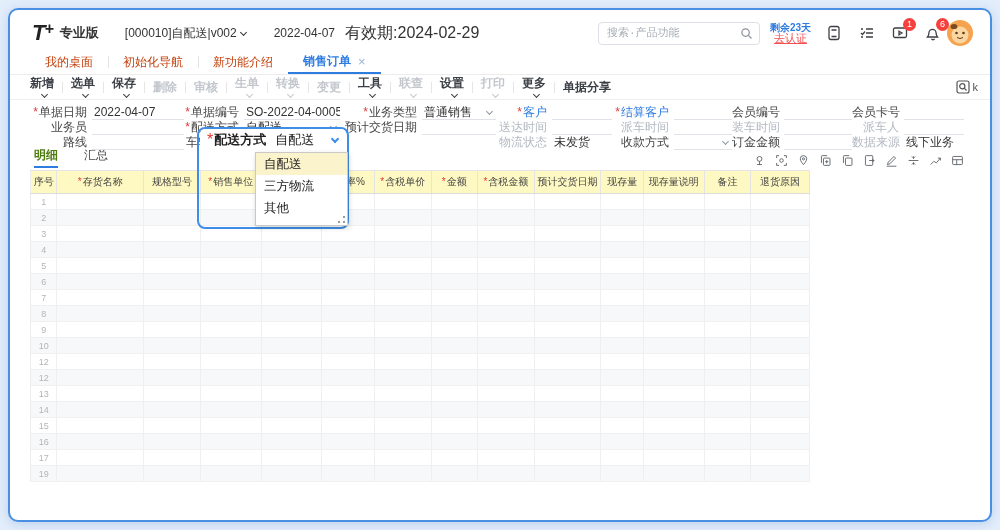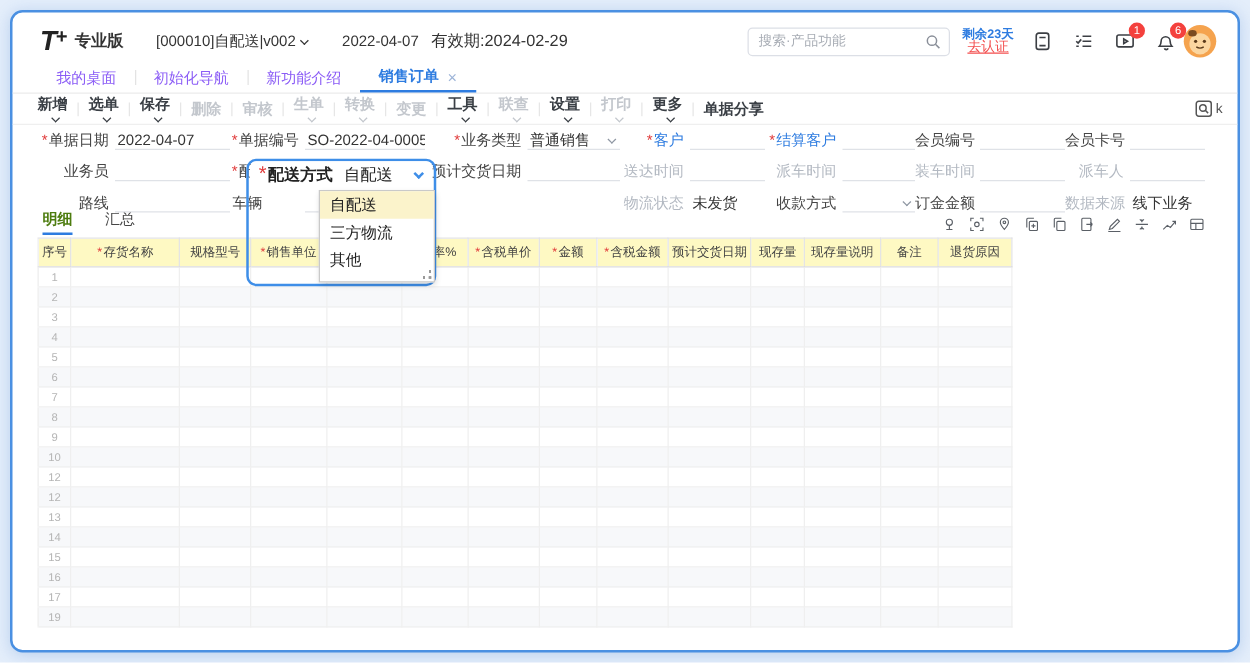--- a/index.html
+++ b/index.html
@@ -10,59 +10,59 @@
             border:2px solid #4a90e2; border-radius:10px; overflow:hidden;
             box-shadow:0 2px 12px rgba(60,120,200,.25); }
 
   
   .topbar { height:40px; display:flex; align-items:center; padding:6px 16px 0 22px; }
   .logo-mark { font-size:22px; font-weight:bold; font-style:italic; color:#222; letter-spacing:-1px; }
   .logo-plus { color:#222; font-size:16px; vertical-align:6px; }
   .edition { font-size:13px; font-weight:bold; color:#333; margin-left:7px; }
   .account { margin-left:26px; font-size:12px; color:#333; display:flex; align-items:center; cursor:pointer; }
   .hdate { margin-left:28px; font-size:12px; color:#333; }
-  .hvalid { margin-left:10px; font-size:13px; color:#333; }
+  .hvalid { margin-left:10px; font-size:16px; color:#333; }
   .tspacer { flex:1; }
   .searchbox { width:162px; height:23px; border:1px solid #dcdfe6; border-radius:4px; display:flex;
                align-items:center; padding:0 6px 0 8px; background:#fff; }
   .searchbox input { border:none; outline:none; flex:1; font-size:11px; color:#333; min-width:0;
-                     font-family:Liberation Sans, sans-serif; }
+                     font-family:Liberation Mono, monospace; }
   .searchbox input::placeholder { color:#a8adb5; }
   .trial { margin-left:10px; text-align:center; line-height:11px; }
   .trial .days { font-size:10px; color:#2e7ce0; font-weight:bold; display:block; }
   .trial .verify { font-size:11px; color:#f34f4f; text-decoration:underline; display:block; cursor:pointer; }
   .hicons { display:flex; align-items:center; margin-left:14px; gap:15px; }
   .hic { position:relative; width:18px; height:18px; cursor:pointer; }
   .hic svg { width:18px; height:18px; stroke:#3c3f44; fill:none; stroke-width:1.3; }
   .badge { position:absolute; top:-6px; right:-7px; min-width:13px; height:13px; border-radius:7px;
            background:#f4413d; color:#fff; font-size:9px; line-height:13px; text-align:center; padding:0 2px; }
   .avatar { width:28px; height:28px; margin-left:4px; border-radius:50%; overflow:hidden; cursor:pointer; }
 
   
   .tabbar { height:25px; display:flex; align-items:stretch; padding-left:20px; border-bottom:1px solid #ececec; }
-  .tab { display:flex; align-items:center; padding:0 15px; font-size:12px; color:#8b5cf6;
+  .tab { display:flex; align-items:center; padding:0 15px; font-size:12px; color:#c2410c;
          cursor:pointer; position:relative; }
   .tab + .tab::before { content:""; position:absolute; left:0; top:6px; height:12px; width:1px; background:#e3e3e3; }
   .tab.active { color:#2e7ce0; font-weight:bold; border-bottom:2px solid #2e7ce0; }
   .tab.active::before { display:none; }
   .tclose { margin-left:7px; color:#9db4d8; font-size:13px; font-weight:normal; }
 
   
   .toolbar { height:25px; display:flex; align-items:center; padding:0 12px 0 20px; border-bottom:1px solid #efefef; }
   .titem { font-size:12px; font-weight:bold; color:#3a3f45; cursor:pointer; white-space:nowrap; display:flex; align-items:center;flex-direction:column; }
   .titem.dis { color:#c3c7cd; cursor:default; }
   .tsep { width:1px; height:11px; background:#e6e6e6; margin:0 8px; }
   .chev { display:inline-block; width:5px; height:5px; border-right:1.4px solid currentColor;
           border-bottom:1.4px solid currentColor; transform:rotate(45deg); margin-left:4px; margin-bottom:2px; }
   .kbdhint { margin-left:auto; display:flex; align-items:center; gap:3px; color:#555; font-size:11px; }
   .kbdhint svg { width:14px; height:14px; stroke:#555; fill:none; stroke-width:1.2; }
 
   
   .formwrap { padding:5px 0 0 20px; }
-  .formgrid { display:grid; row-gap:10px;
+  .formgrid { display:grid; row-gap:0;
     grid-template-columns:62px 92px 60px 96px 82px 74px 56px 60px 62px 58px 52px 68px 52px 60px;
     grid-auto-rows:15px; font-size:12px; }
   .flabel { text-align:right; padding-right:5px; color:#454545; white-space:nowrap; overflow:visible; line-height:15px; }
   .flabel.blue { color:#2e7ce0; }
   .flabel.muted { color:#b3b9c2; }
   .flabel.left { text-align:left; padding-left:2px; }
   .req { color:#e03a3a; font-style:normal; margin-right:1px; }
   .fctrl { position:relative; border-bottom:1px solid #dfe2e7; line-height:14px; color:#333; padding:0 2px; white-space:nowrap; overflow:hidden; }
   .fctrl.plain { border-bottom:none; }
   .fctrl .chev.sel { position:absolute; right:4px; top:4px; color:#8f97a3; width:5px; height:5px; }

